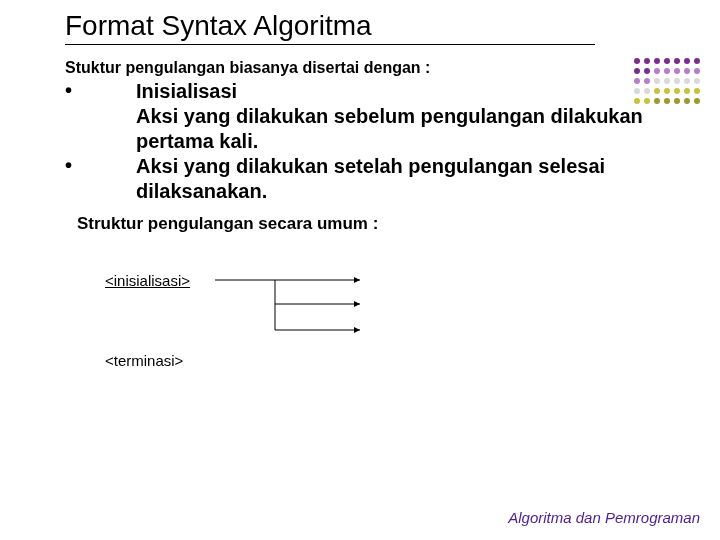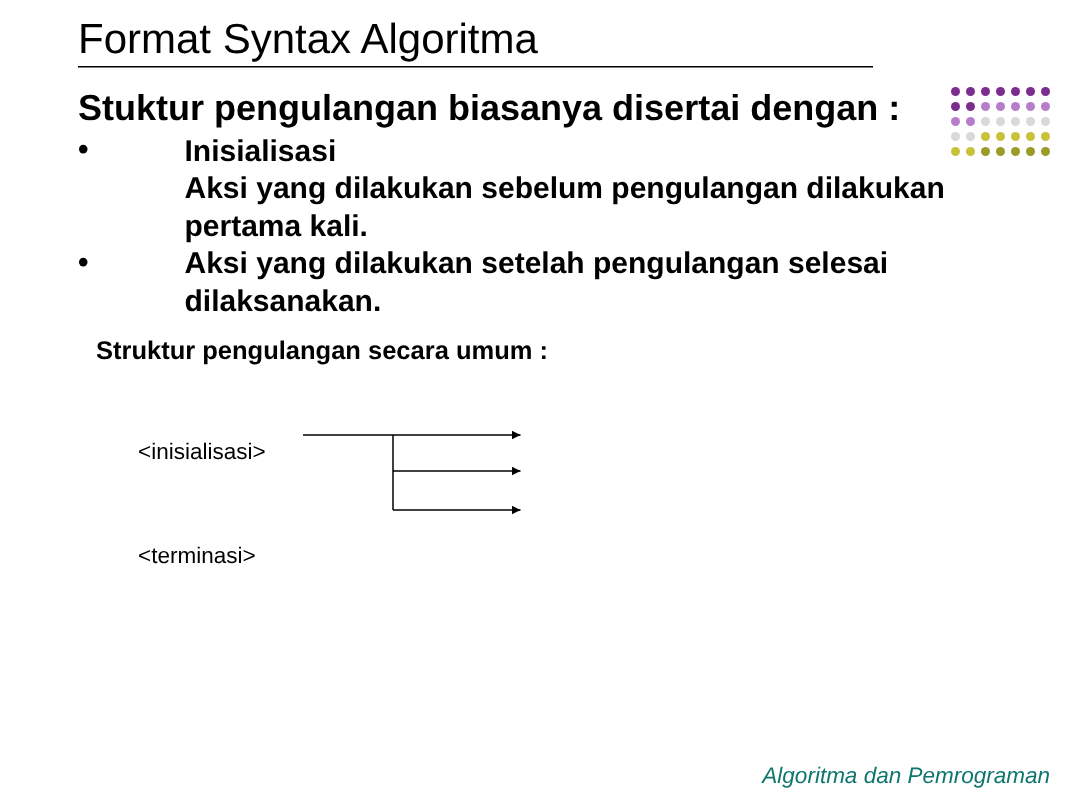--- a/index.html
+++ b/index.html
@@ -11,21 +11,21 @@
     font-family: Arial, Helvetica, sans-serif;
     color: #000;
     position: relative;
     overflow: hidden;
   }
   .slide {
     width: 720px;
     height: 540px;
     position: relative;
     box-sizing: border-box;
-    padding: 10px 30px 0 52px;
+    padding: 10px 30px 0 65px;
   }
   .title {
     font-size: 28px;
     font-weight: 400;
     color: #000;
     margin: 0 0 14px 0;
     border-bottom: 1px solid #000;
     padding-bottom: 2px;
     width: 530px;
   }
@@ -38,21 +38,21 @@
     grid-auto-rows: 8px;
     gap: 2px;
   }
   .dots span {
     width: 6px;
     height: 6px;
     border-radius: 50%;
     display: block;
   }
   .intro {
-    font-size: 24px;
+    font-size: 16px;
     font-weight: bold;
     margin: 0 0 2px 0;
   }
   .bullets {
     font-size: 20px;
     font-weight: bold;
     margin: 0;
   }
   .bullets .row {
     display: flex;
@@ -74,21 +74,21 @@
   .diagram {
     position: relative;
     height: 150px;
     margin-left: 40px;
   }
   .tag1, .tag2 {
     position: absolute;
     font-size: 15px;
     left: 0;
   }
-  .tag1 { top: 31px; }
+  .tag1 { top: 20px; text-decoration: underline; }
   .tag2 { top: 100px; }
   .box {
     position: absolute;
     left: 260px;
     top: 0;
     width: 260px;
     border: 1px solid #000;
     padding: 4px 6px;
     font-size: 14px;
     line-height: 1.25;
@@ -99,21 +99,21 @@
     top: 0;
     width: 160px;
     height: 150px;
   }
   .footer {
     position: absolute;
     bottom: 14px;
     right: 20px;
     font-size: 15px;
     font-style: italic;
-    color: #0f766e;
+    color: #4c1d95;
   }
 </style>
 </head>
 <body>
 
 <div class="slide">
 
   <h1 class="title">Format Syntax Algoritma</h1>
 
   <div class="dots">

